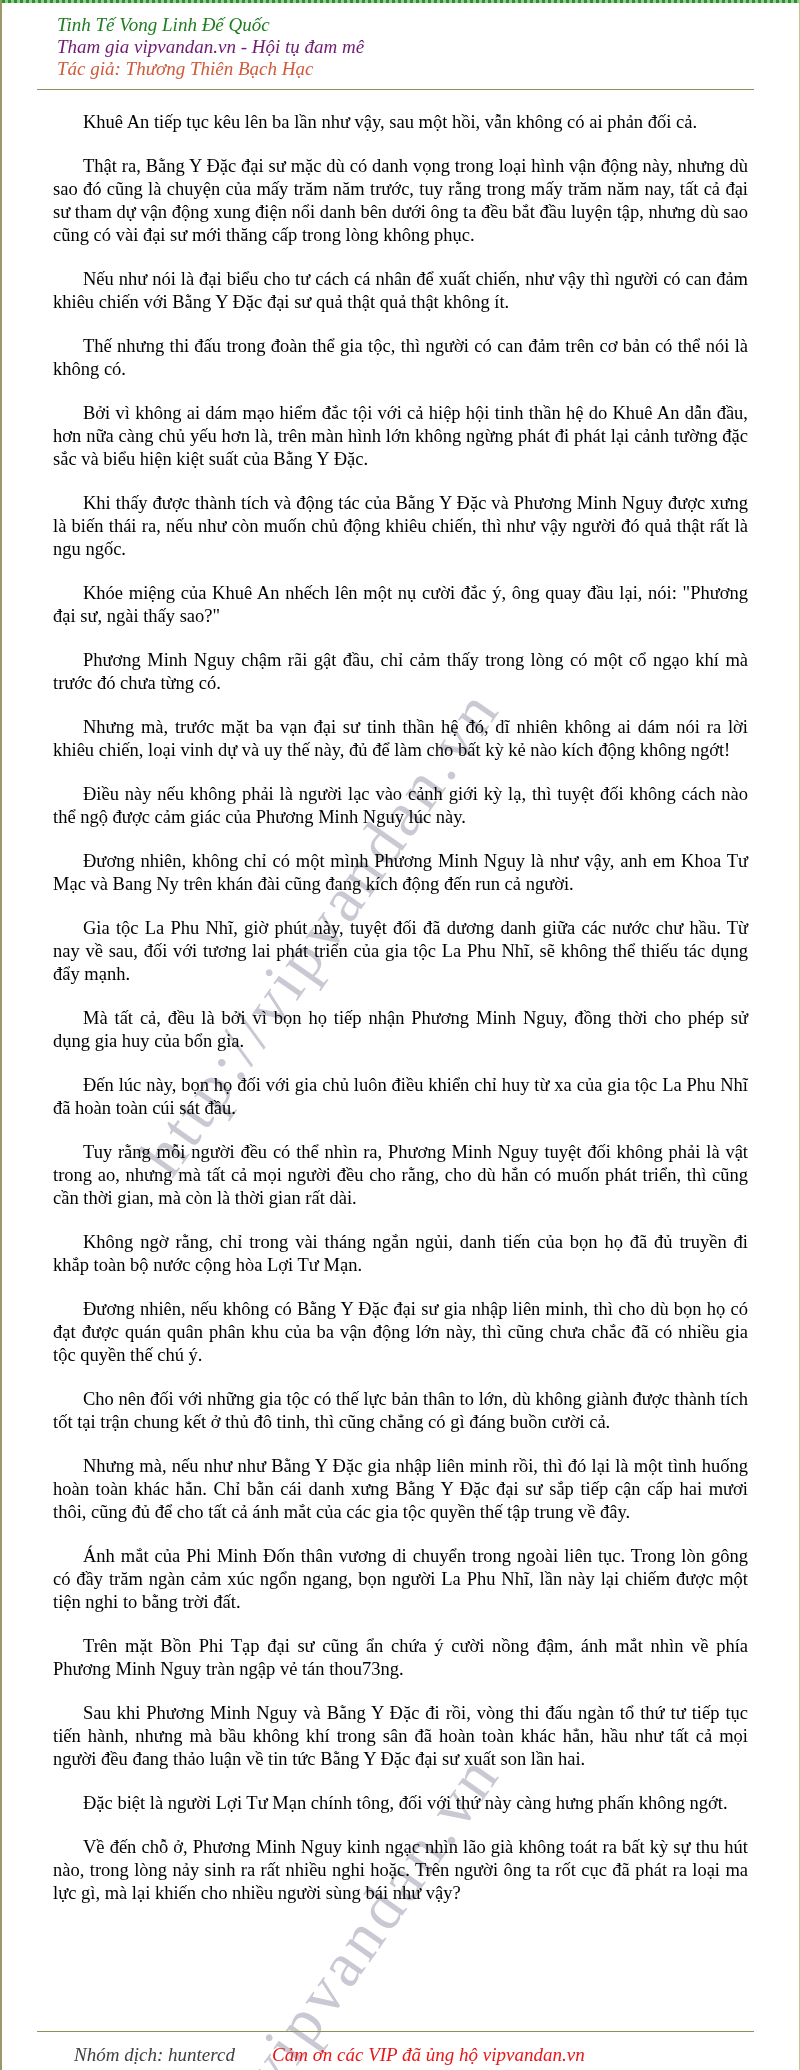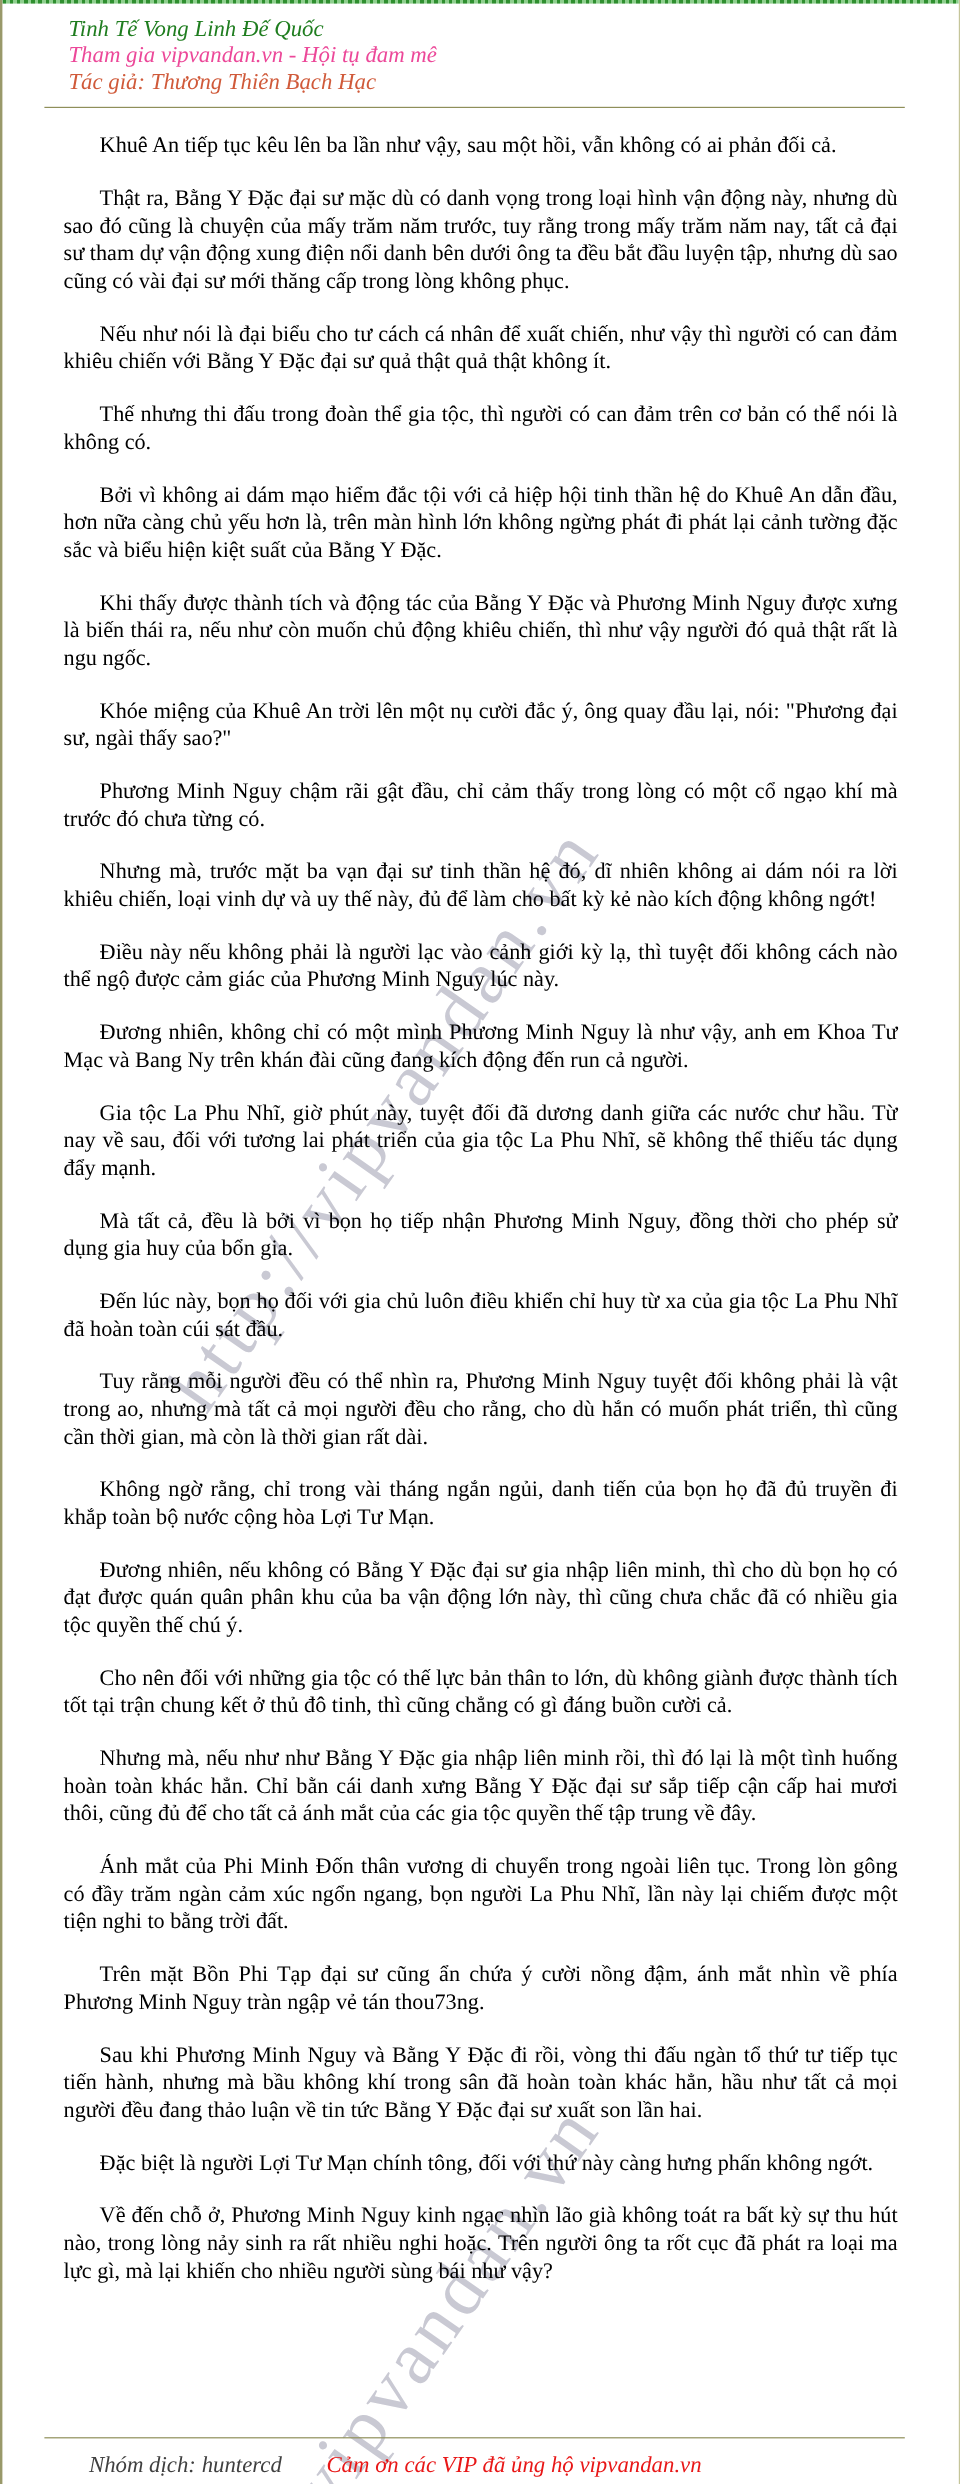--- a/index.html
+++ b/index.html
@@ -38,21 +38,21 @@
     z-index: 1;
     display: flex;
     justify-content: space-between;
     align-items: baseline;
     padding: 14px 50px 0 55px;
     font-style: italic;
     font-size: 19px;
     flex-direction: column;
   }
   .novel-title { color: #1f7d1f; }
-  .site-promo  { color: #ec4899; }
+  .site-promo  { color: #701a75; }
   .author      { color: #d05a3a; }
   .rule {
     position: relative;
     z-index: 1;
     border: none;
     border-top: 1px solid #8f8f5a;
     margin: 9px 45px 0 35px;
   }
   .content {
     position: relative;
@@ -104,21 +104,21 @@
 
   <hr class="rule">
 
   <div class="content">
       <p>Khuê An tiếp tục kêu lên ba lần như vậy, sau một hồi, vẫn không có ai phản đối cả.</p>
       <p>Thật ra, Bằng Y Đặc đại sư mặc dù có danh vọng trong loại hình vận động này, nhưng dù sao đó cũng là chuyện của mấy trăm năm trước, tuy rằng trong mấy trăm năm nay, tất cả đại sư tham dự vận động xung điện nổi danh bên dưới ông ta đều bắt đầu luyện tập, nhưng dù sao cũng có vài đại sư mới thăng cấp trong lòng không phục.</p>
       <p>Nếu như nói là đại biểu cho tư cách cá nhân để xuất chiến, như vậy thì người có can đảm khiêu chiến với Bằng Y Đặc đại sư quả thật quả thật không ít.</p>
       <p>Thế nhưng thi đấu trong đoàn thể gia tộc, thì người có can đảm trên cơ bản có thể nói là không có.</p>
       <p>Bởi vì không ai dám mạo hiểm đắc tội với cả hiệp hội tinh thần hệ do Khuê An dẫn đầu, hơn nữa càng chủ yếu hơn là, trên màn hình lớn không ngừng phát đi phát lại cảnh tường đặc sắc và biểu hiện kiệt suất của Bằng Y Đặc.</p>
       <p>Khi thấy được thành tích và động tác của Bằng Y Đặc và Phương Minh Nguy được xưng là biến thái ra, nếu như còn muốn chủ động khiêu chiến, thì như vậy người đó quả thật rất là ngu ngốc.</p>
-      <p>Khóe miệng của Khuê An trời lên một nụ cười đắc ý, ông quay đầu lại, nói: "Phương đại sư, ngài thấy sao?"</p>
+      <p>Khóe miệng của Khuê An nhếch lên một nụ cười đắc ý, ông quay đầu lại, nói: "Phương đại sư, ngài thấy sao?"</p>
       <p>Phương Minh Nguy chậm rãi gật đầu, chỉ cảm thấy trong lòng có một cổ ngạo khí mà trước đó chưa từng có.</p>
       <p>Nhưng mà, trước mặt ba vạn đại sư tinh thần hệ đó, dĩ nhiên không ai dám nói ra lời khiêu chiến, loại vinh dự và uy thế này, đủ để làm cho bất kỳ kẻ nào kích động không ngớt!</p>
       <p>Điều này nếu không phải là người lạc vào cảnh giới kỳ lạ, thì tuyệt đối không cách nào thể ngộ được cảm giác của Phương Minh Nguy lúc này.</p>
       <p>Đương nhiên, không chỉ có một mình Phương Minh Nguy là như vậy, anh em Khoa Tư Mạc và Bang Ny trên khán đài cũng đang kích động đến run cả người.</p>
       <p>Gia tộc La Phu Nhĩ, giờ phút này, tuyệt đối đã dương danh giữa các nước chư hầu. Từ nay về sau, đối với tương lai phát triển của gia tộc La Phu Nhĩ, sẽ không thể thiếu tác dụng đẩy mạnh.</p>
       <p>Mà tất cả, đều là bởi vì bọn họ tiếp nhận Phương Minh Nguy, đồng thời cho phép sử dụng gia huy của bổn gia.</p>
       <p>Đến lúc này, bọn họ đối với gia chủ luôn điều khiển chỉ huy từ xa của gia tộc La Phu Nhĩ đã hoàn toàn cúi sát đầu.</p>
       <p>Tuy rằng mỗi người đều có thể nhìn ra, Phương Minh Nguy tuyệt đối không phải là vật trong ao, nhưng mà tất cả mọi người đều cho rằng, cho dù hắn có muốn phát triển, thì cũng cần thời gian, mà còn là thời gian rất dài.</p>
       <p>Không ngờ rằng, chỉ trong vài tháng ngắn ngủi, danh tiến của bọn họ đã đủ truyền đi khắp toàn bộ nước cộng hòa Lợi Tư Mạn.</p>
       <p>Đương nhiên, nếu không có Bằng Y Đặc đại sư gia nhập liên minh, thì cho dù bọn họ có đạt được quán quân phân khu của ba vận động lớn này, thì cũng chưa chắc đã có nhiều gia tộc quyền thế chú ý.</p>

